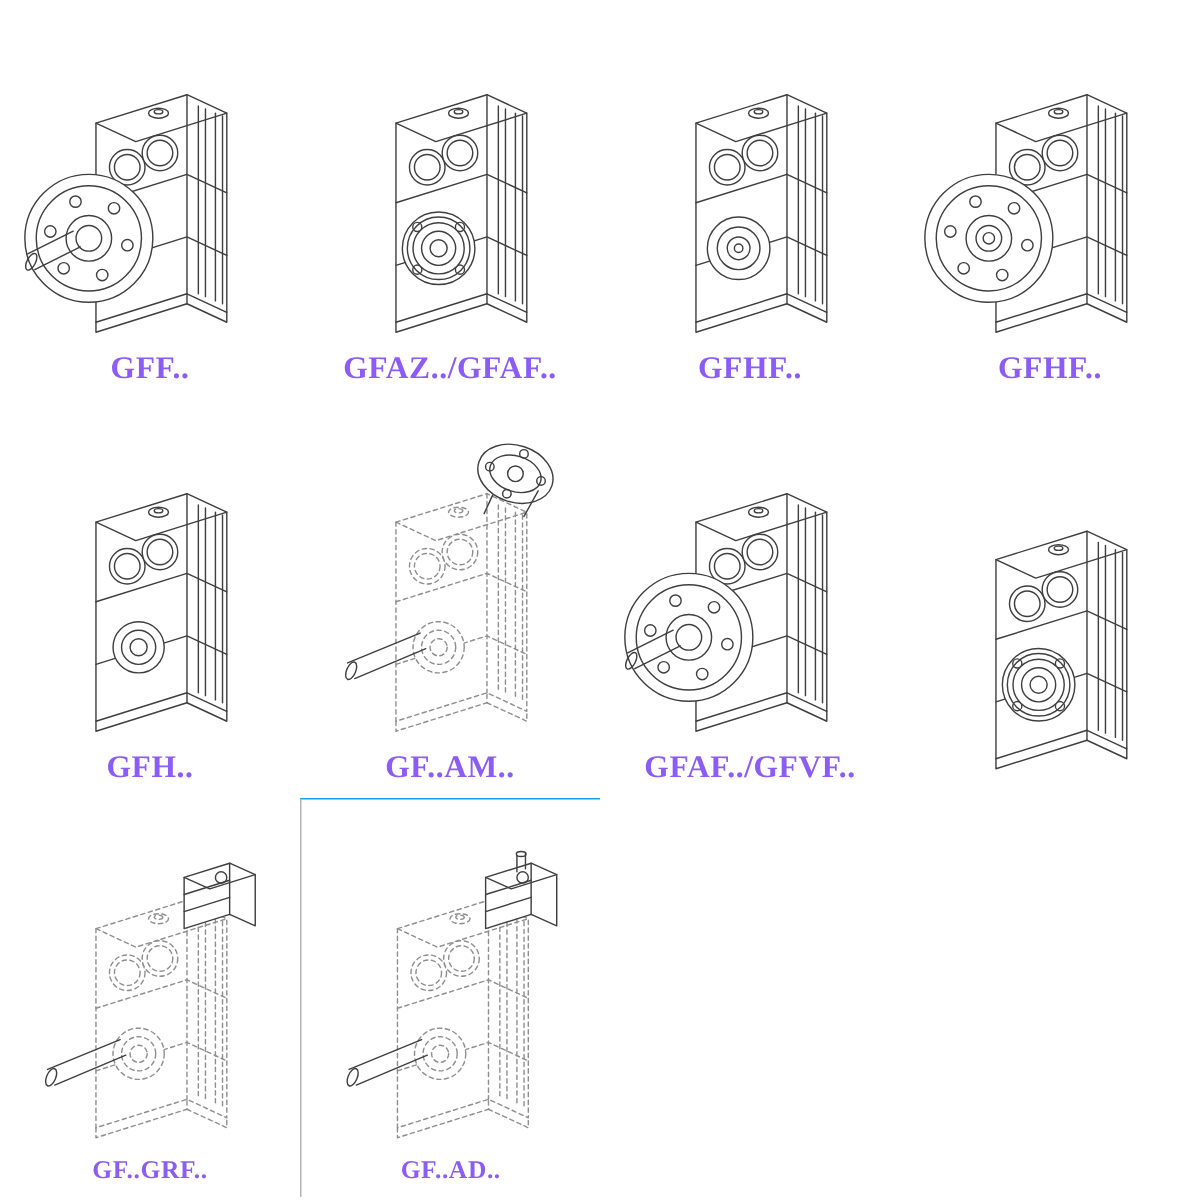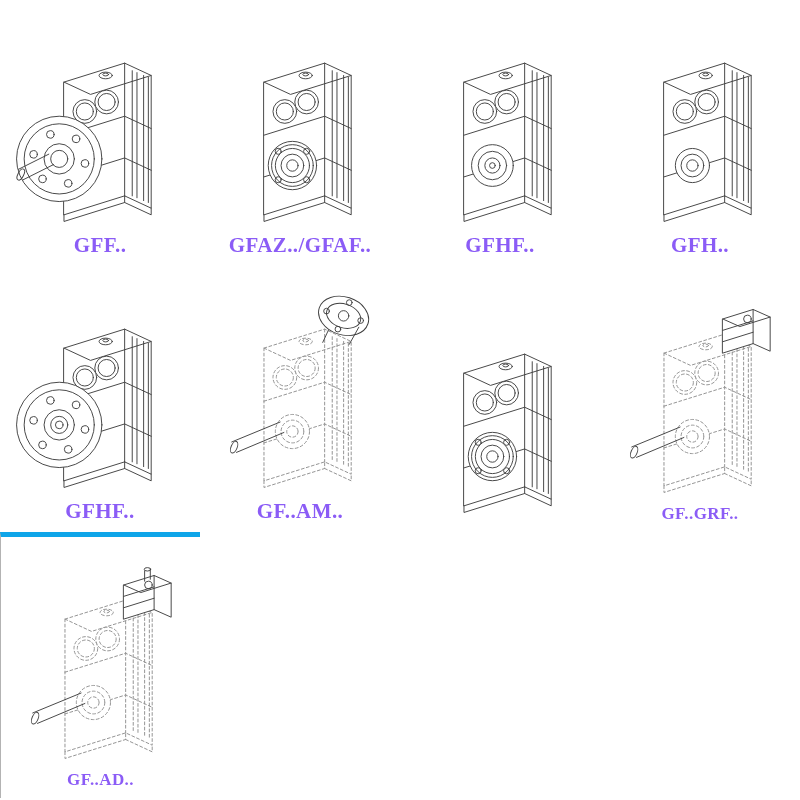--- a/index.html
+++ b/index.html
@@ -21,21 +21,21 @@
     width:190px; height:201px; margin-bottom:3px;
     stroke:#3f3f3f; stroke-width:1; fill:none;
     stroke-linecap:round; stroke-linejoin:round;
   }
   .ghost { stroke:#8f8f8f; stroke-dasharray:3 2.5; }
   .label {
     font-weight:bold; font-size:21px; color:#8b5cf6;
     letter-spacing:0.4px; white-space:nowrap; text-align:center;
   }
   .cell.big .label { font-size:17px; }
-  .cell.boxed { border-top:5px solid #0ea5e9; border-left:1px solid #b3b3b3; }
+  .cell.boxed { border-top:1px solid #0ea5e9; border-left:1px solid #b3b3b3; }
 </style>
 </head>
 <body>
 
 <svg width="0" height="0" style="position:absolute" aria-hidden="true">
   <defs>
     <g id="gb-body">
       <path d="M62,36 L126,16 L154,29 L154,169 L126,156 L62,176 Z"></path>
       <path d="M126,16 L126,156"></path>
       <path d="M62,36 L90,49 L154,29"></path>
@@ -175,52 +175,62 @@
       <use href="#gb-bore-lg"></use>
     </svg>
     <div class="label">GFHF..</div>
   </div>
 
   <div class="cell">
     <svg class="drawing" viewBox="0 -20 200 212">
       <use href="#gb-body"></use>
         <use href="#gb-ribs"></use>
         <use href="#gb-eyes"></use>
-      <use href="#gb-bore"></use>
-    </svg>
-    <div class="label">GFH..</div>
-  </div>
-
-  <div class="cell">
-    <svg class="drawing" viewBox="0 -20 200 212">
-      <use href="#gb-body"></use>
-        <use href="#gb-ribs"></use>
-        <use href="#gb-eyes"></use>
       <use href="#gb-flange"></use>
         <use href="#gb-hub"></use>
     </svg>
     <div class="label">GFHF..</div>
+  </div>
+
+  <div class="cell">
+    <svg class="drawing" viewBox="0 -20 200 212">
+      <use href="#gb-body"></use>
+        <use href="#gb-ribs"></use>
+        <use href="#gb-eyes"></use>
+      <use href="#gb-bore"></use>
+    </svg>
+    <div class="label">GFH..</div>
   </div>
 
 
   <div class="cell">
     <svg class="drawing" viewBox="0 -20 200 212">
       <g class="ghost">
         <use href="#gb-body"></use>
           <use href="#gb-ribs"></use>
           <use href="#gb-eyes"></use>
           <use href="#gb-bore"></use>
       </g>
       <use href="#gb-topflange"></use>
         <use href="#gb-shaft2"></use>
     </svg>
     <div class="label">GF..AM..</div>
   </div>
 
 
+  <div class="cell">
+    <svg class="drawing" viewBox="0 -20 200 212">
+      <use href="#gb-body"></use>
+        <use href="#gb-ribs"></use>
+        <use href="#gb-eyes"></use>
+      <use href="#gb-flange"></use>
+        <use href="#gb-shaft"></use>
+    </svg>
+    <div class="label">GFAF../GFVF..</div>
+  </div>
 
   <div class="cell">
     <svg class="drawing" viewBox="0 -20 200 212">
       <use href="#gb-body"></use>
         <use href="#gb-ribs"></use>
         <use href="#gb-eyes"></use>
       <use href="#gb-borering"></use>
         <use href="#gb-bore"></use>
     </svg>
   </div>

